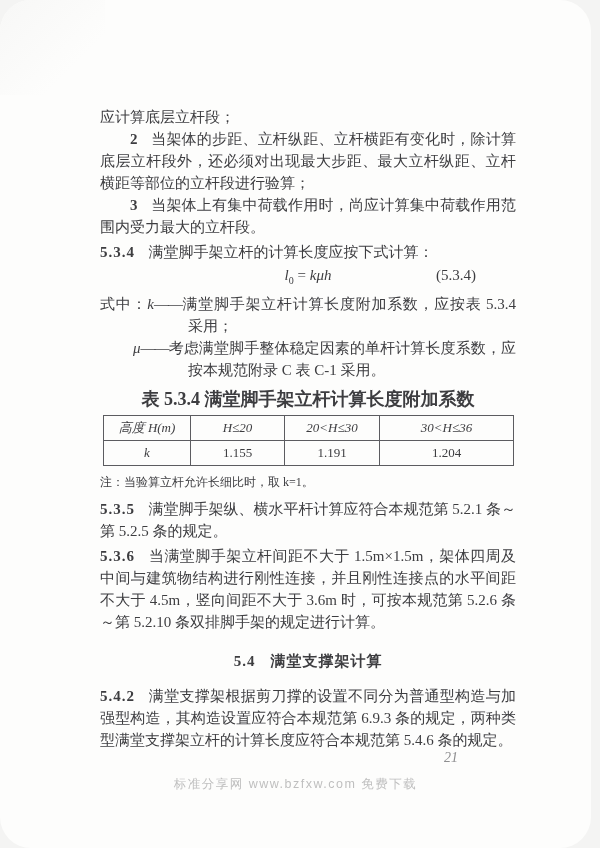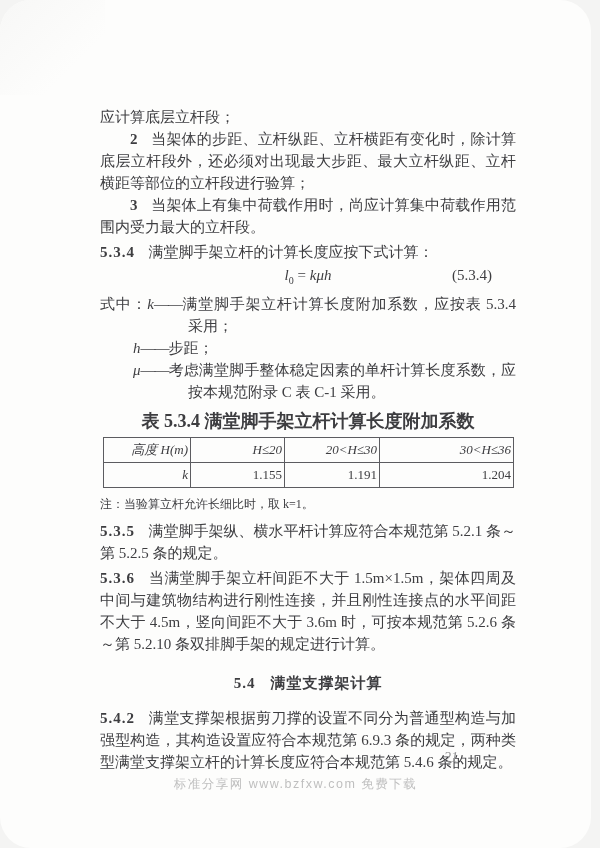--- a/index.html
+++ b/index.html
@@ -35,21 +35,21 @@
   .num { font-weight: bold; margin-right: 0.9em; letter-spacing: 1px; }
   .item-num { font-weight: bold; margin-right: 0.9em; }
 
   .formula-row {
     position: relative;
     text-align: center;
     margin: 1px 0 1px 0;
   }
   .formula-row .var, .formula-row .rhs { font-style: italic; }
   .formula-row sub { font-size: 10px; font-style: normal; }
-  .formula-tag { position: absolute; right: 24px; top: 0; font-style: normal; }
+  .formula-tag { position: absolute; right: 40px; top: 0; font-style: normal; }
 
   .where-first { padding-left: 88px; text-indent: -88px; }
   .where-entry { margin-left: 33px; padding-left: 55px; text-indent: -55px; }
   .sym { font-style: italic; }
   .dash { letter-spacing: -1px; }
 
   .table-title {
     text-align: center;
     font-weight: bold;
     font-size: 18px;
@@ -59,21 +59,21 @@
   }
   table.spec {
     border-collapse: collapse;
     margin-left: 3px;
     width: 410px;
     font-size: 13px;
     table-layout: fixed;
   }
   table.spec td {
     border: 1px solid #5c5c60;
-    text-align: right;
+    text-align: center;
     height: 24px;
     padding: 0 2px;
   }
   table.spec col.c1 { width: 87px; }
   table.spec col.c2 { width: 94px; }
   table.spec col.c3 { width: 95px; }
   table.spec col.c4 { width: 134px; }
   .hvar { font-style: italic; }
   .table-note {
     font-size: 12px;
@@ -128,21 +128,20 @@
     <p class="clause"><span class="num">5.3.4</span><span>满堂脚手架立杆的计算长度应按下式计算：</span></p>
 
     <div class="formula-row">
       <span class="var">l</span><sub>0</sub><span> = </span><span class="rhs">kμh</span>
       <span class="formula-tag">(5.3.4)</span>
     </div>
 
     <div>
       <p class="where-first"><span>式中：</span><span class="sym">k</span><span class="dash">——</span><span>满堂脚手架立杆计算长度附加系数，应按表 5.3.4 采用；</span></p>
 
-      <p class="where-entry"><span class="sym">h</span><span class="dash">——</span><span>步距；</span></p>
 
       <p class="where-entry"><span class="sym">μ</span><span class="dash">——</span><span>考虑满堂脚手整体稳定因素的单杆计算长度系数，应按本规范附录 C 表 C-1 采用。</span></p>
     </div>
 
     <p class="table-title">表 5.3.4  满堂脚手架立杆计算长度附加系数</p>
 
     <table class="spec">
       <colgroup>
           <col class="c1">
           <col class="c2">

